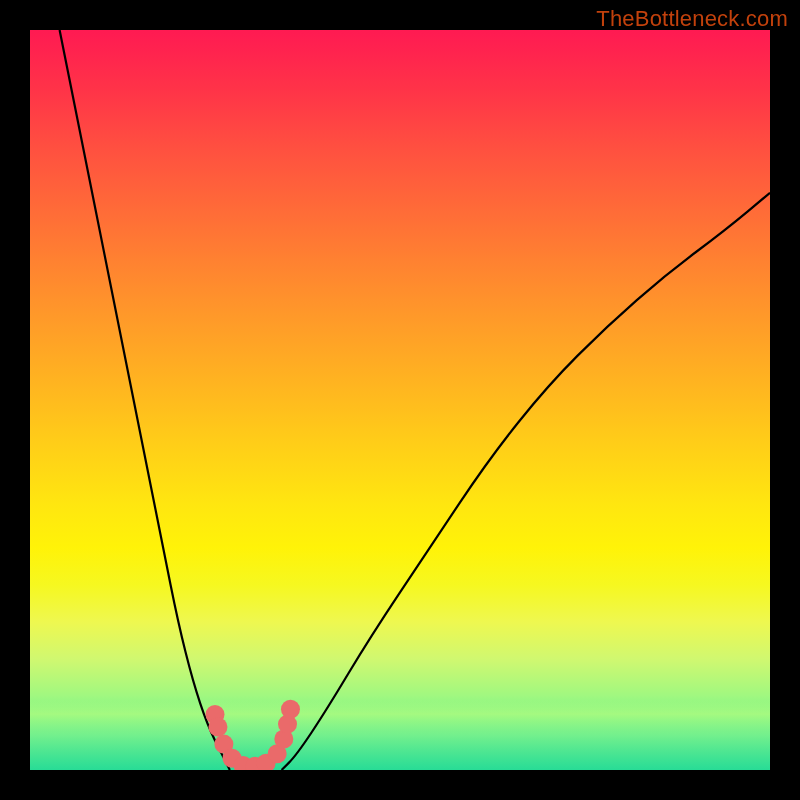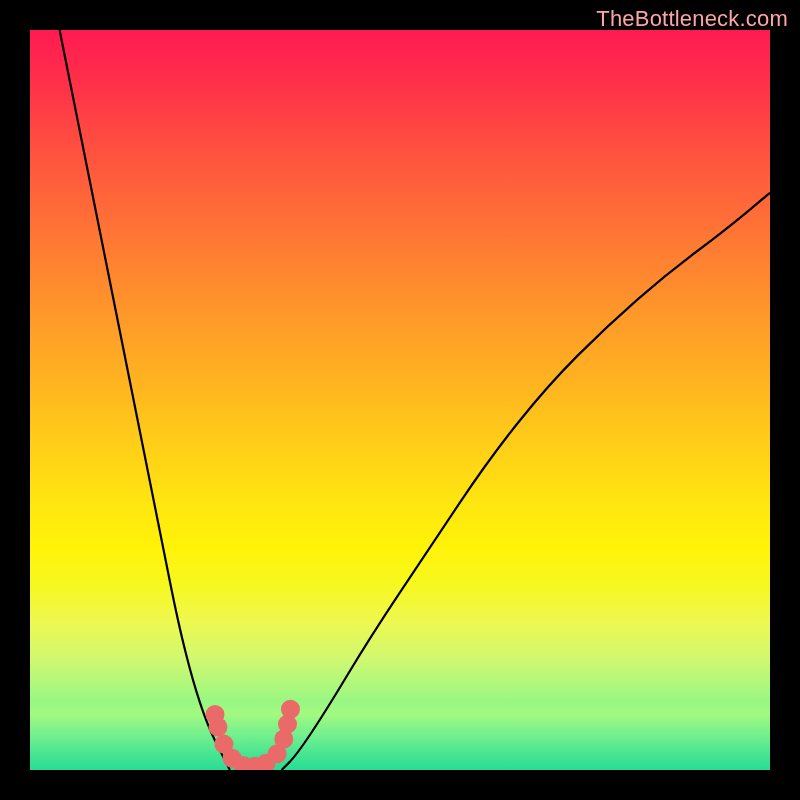--- a/index.html
+++ b/index.html
@@ -51,21 +51,21 @@
       rgba(255,255,120,0.0) 0%,
       rgba(200,255,120,0.5) 20%,
       rgba(120,240,140,0.85) 50%,
       rgba(40,220,150,1.0) 100%
     );
   }
   .attribution {
     position: absolute;
     top: 6px;
     right: 12px;
-    color: #fca5a5;
+    color: #c2410c;
     font-size: 22px;
     font-weight: 500;
     letter-spacing: 0.2px;
     font-family: Arial, Helvetica, sans-serif;
   }
 </style>
 </head>
 <body>
 
 <div class="attribution">TheBottleneck.com</div>

